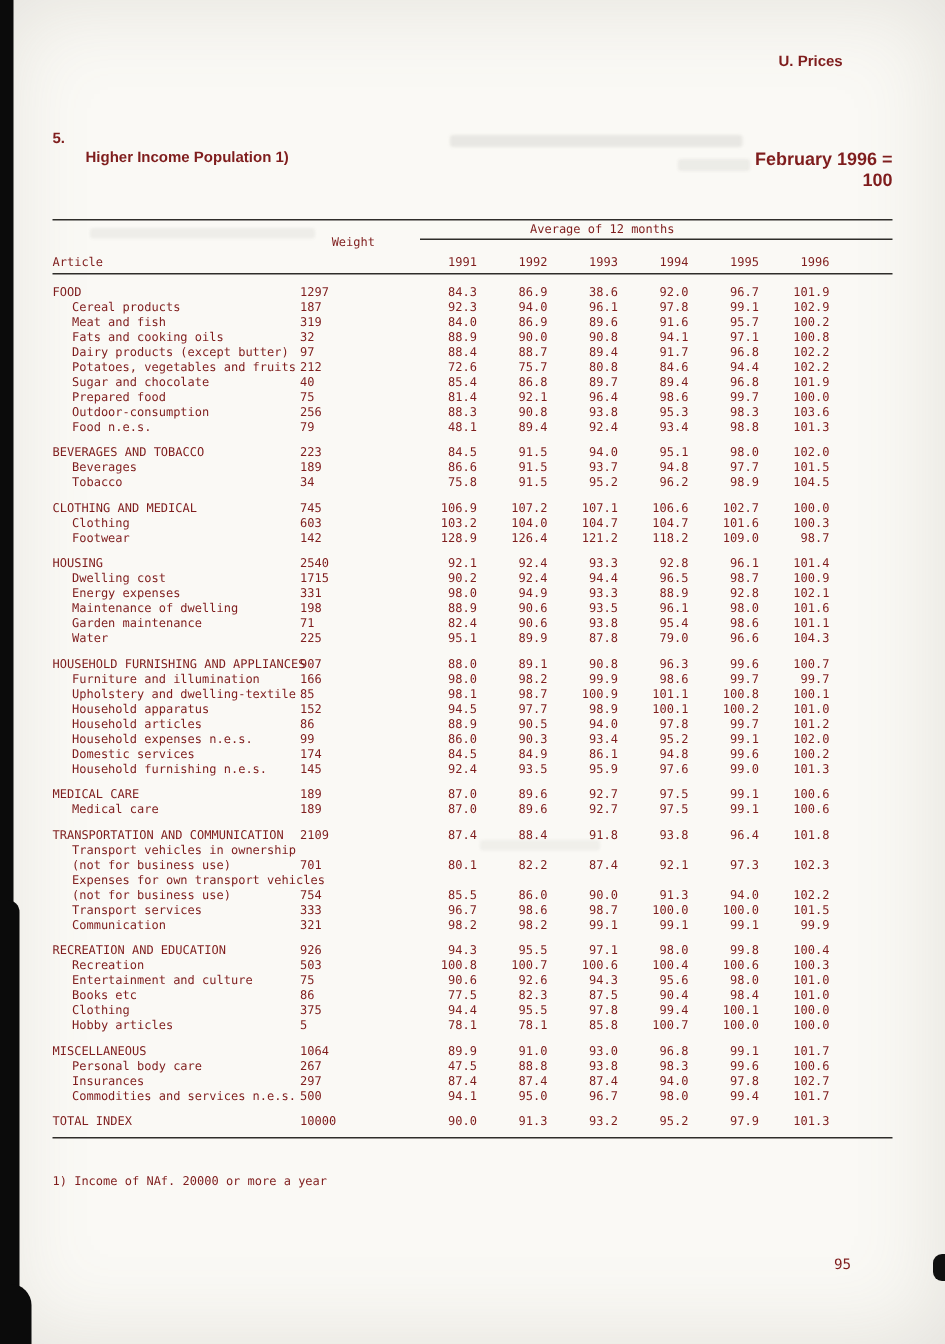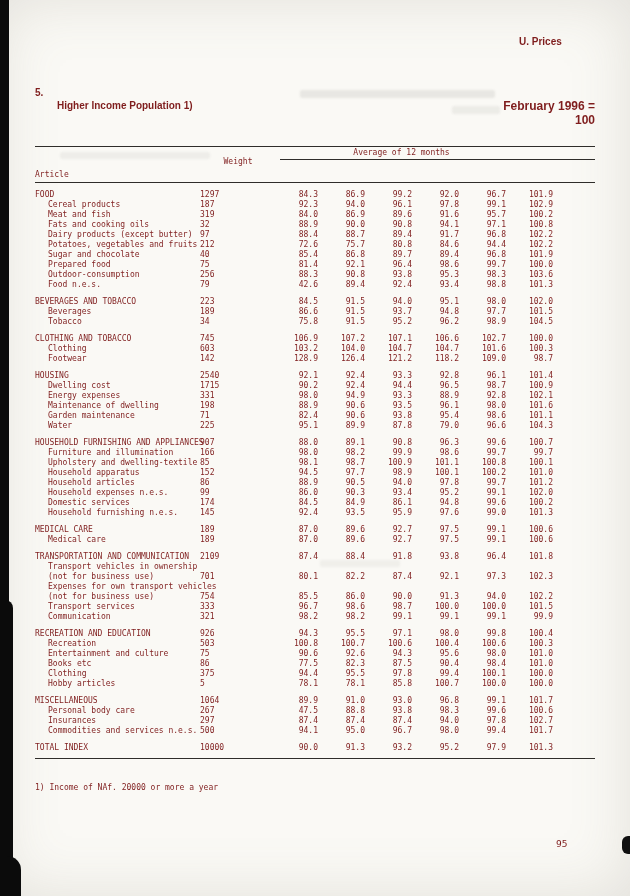--- a/index.html
+++ b/index.html
@@ -26,21 +26,21 @@
   .title{position:absolute;left:35px;top:86px;font-family:"Liberation Sans",sans-serif;font-weight:bold;font-size:10px;line-height:13px;display:flex;}
   .title .num{width:22px;}
   .base{position:absolute;top:99px;left:487px;width:108px;font-family:"Liberation Sans",sans-serif;font-weight:bold;font-size:12px;text-align:right;}
   
   .tbl{position:absolute;left:35px;top:146px;width:560px;font-size:8px;}
   .thead{position:relative;height:37px;}
   .rule{border-top:1px solid #2f2d2a;height:0;}
   .rule-top{position:absolute;left:0;right:0;top:0;}
   .avg-label{position:absolute;left:215px;width:303px;top:2px;text-align:center;}
   .avg-underline{position:absolute;left:245px;width:315px;top:13px;}
-  .weight-label{position:absolute;left:173px;width:60px;top:11px;text-align:center;}
+  .weight-label{position:absolute;left:155px;width:60px;top:11px;text-align:right;}
   .article-label{position:absolute;left:0;top:24px;}
   .years{position:absolute;left:215px;top:24px;width:303px;display:flex;}
   .rule-head{position:absolute;left:0;right:0;top:36px;}
   .yc{display:inline-block;width:47px;text-align:right;white-space:pre;}
   .yc.y0{width:68px;}
   .tbody{padding-top:7px;}
   .trow{display:flex;height:10px;line-height:10px;white-space:nowrap;}
   .trow .lab{width:165px;flex:none;overflow:visible;}
   .trow.item .lab{padding-left:13px;width:152px;}
   .trow .wt{width:50px;flex:none;text-align:left;}
@@ -75,29 +75,37 @@
   </div>
   <div class="base">February 1996 = 100</div>
 
   <div class="tbl">
     <div class="thead">
       <div class="rule rule-top"></div>
       <div class="avg-label">Average of 12 months</div>
       <div class="rule avg-underline"></div>
       <div class="weight-label">Weight</div>
       <div class="article-label">Article</div>
+      <div class="years">
+          <span class="yc y0">1991</span>
+          <span class="yc">1992</span>
+          <span class="yc">1993</span>
+          <span class="yc">1994</span>
+          <span class="yc">1995</span>
+          <span class="yc">1996</span>
+        </div>
       <div class="rule rule-head"></div>
     </div>
     <div class="tbody">
         <div class="trow group">
           <span class="lab">FOOD</span>
           <span class="wt">1297</span>
           <span class="yc y0">84.3</span>
           <span class="yc">86.9</span>
-          <span class="yc">99.2</span>
+          <span class="yc">38.6</span>
           <span class="yc">92.0</span>
           <span class="yc">96.7</span>
           <span class="yc">101.9</span>
         </div>
         <div class="trow item">
           <span class="lab">Cereal products</span>
           <span class="wt">187</span>
           <span class="yc y0">92.3</span>
           <span class="yc">94.0</span>
           <span class="yc">96.1</span>
@@ -171,21 +179,21 @@
           <span class="yc y0">88.3</span>
           <span class="yc">90.8</span>
           <span class="yc">93.8</span>
           <span class="yc">95.3</span>
           <span class="yc">98.3</span>
           <span class="yc">103.6</span>
         </div>
         <div class="trow item">
           <span class="lab">Food n.e.s.</span>
           <span class="wt">79</span>
-          <span class="yc y0">42.6</span>
+          <span class="yc y0">48.1</span>
           <span class="yc">89.4</span>
           <span class="yc">92.4</span>
           <span class="yc">93.4</span>
           <span class="yc">98.8</span>
           <span class="yc">101.3</span>
         </div>
         <div class="spacer"></div>
         <div class="trow group">
           <span class="lab">BEVERAGES AND TOBACCO</span>
           <span class="wt">223</span>
@@ -211,21 +219,21 @@
           <span class="wt">34</span>
           <span class="yc y0">75.8</span>
           <span class="yc">91.5</span>
           <span class="yc">95.2</span>
           <span class="yc">96.2</span>
           <span class="yc">98.9</span>
           <span class="yc">104.5</span>
         </div>
         <div class="spacer"></div>
         <div class="trow group">
-          <span class="lab">CLOTHING AND TOBACCO</span>
+          <span class="lab">CLOTHING AND MEDICAL</span>
           <span class="wt">745</span>
           <span class="yc y0">106.9</span>
           <span class="yc">107.2</span>
           <span class="yc">107.1</span>
           <span class="yc">106.6</span>
           <span class="yc">102.7</span>
           <span class="yc">100.0</span>
         </div>
         <div class="trow item">
           <span class="lab">Clothing</span>

